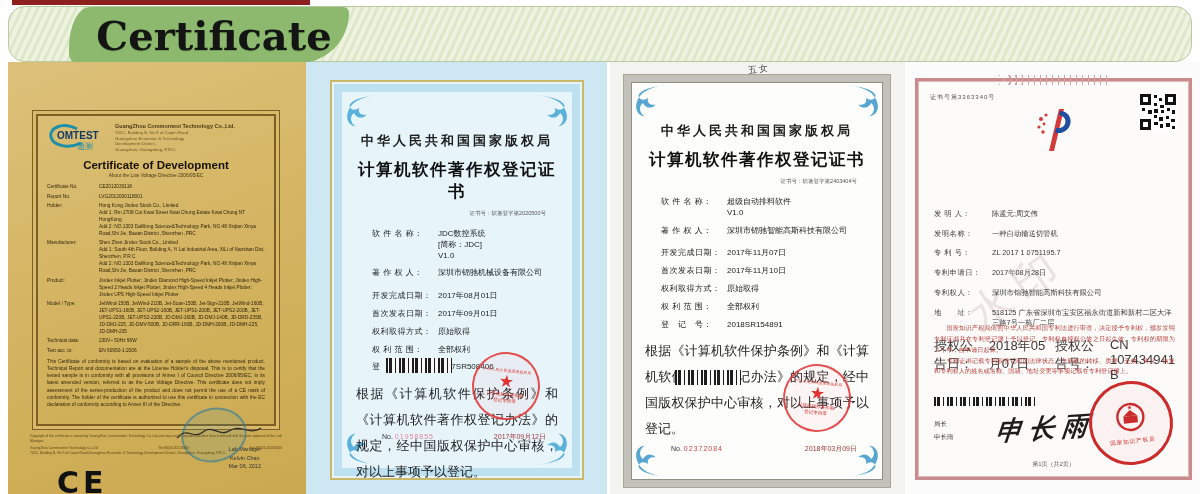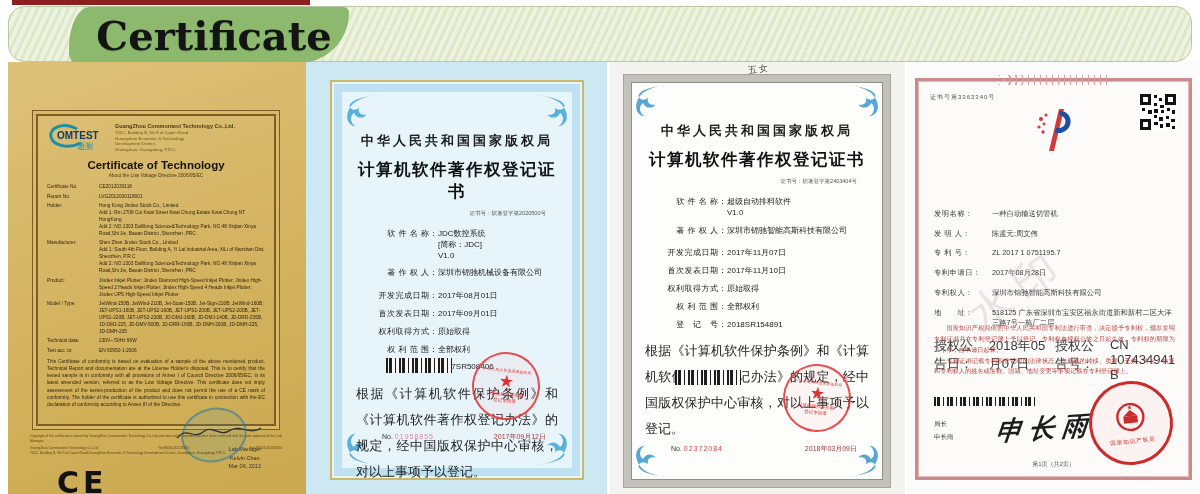--- a/index.html
+++ b/index.html
@@ -54,21 +54,21 @@
             border:7px solid #c2c2ba; box-shadow:inset 0 0 0 1px #8f8f85, 0 0 0 1px #a5a59b; }
   .corner { position:absolute; width:36px; height:36px; }
   .corner svg { width:100%; height:100%; }
   .tl { left:2px; top:2px; } .tr { right:2px; top:2px; transform:scaleX(-1); }
   .bl { left:2px; bottom:2px; transform:scaleY(-1); } .br { right:2px; bottom:2px; transform:scale(-1,-1); }
   .cc-content { position:absolute; inset:10px; }
   .cc-t1 { text-align:center; font-weight:bold; font-size:13px; letter-spacing:3px; color:#1c1c1c; margin-top:30px; }
   .cc-t2 { text-align:center; font-weight:bold; font-size:16.5px; letter-spacing:1.5px; color:#111; margin-top:9px; }
   .cc-no { text-align:right; font-size:5.5px; color:#555; margin:7px 16px 12px 0; }
   .cc-row { display:flex; font-size:8px; color:#222; margin:0 0 7px 20px; line-height:1.35; }
-  .cc-row .lbl { flex:0 0 66px; letter-spacing:.5px;text-align:right; }
+  .cc-row .lbl { flex:0 0 66px; letter-spacing:.5px; }
   .cc-row .val { flex:1; white-space:pre-line; }
   .mb-lg { margin-bottom:12px; }
   .cc-para { font-size:13px; color:#222; line-height:2; text-align:justify; margin:8px 4px 0; }
   .cc-bottom { position:absolute; left:0; right:0; bottom:14px; height:92px; }
   .barcode { background:repeating-linear-gradient(90deg,#1d1d1d 0 2px,#f8f8f8 2px 3px,#1d1d1d 3px 6px,#f8f8f8 6px 9px,#1d1d1d 9px 10px,#f8f8f8 10px 13px); }
   .bc2 { position:absolute; left:34px; top:6px; width:66px; height:15px; }
   .cc-noline { position:absolute; left:30px; bottom:4px; font-size:7px; color:#333; }
   .cc-noline .num2 { color:#e386a0; letter-spacing:1px; }
   .cc-noline .num3 { color:#d34545; letter-spacing:1px; }
   .seal { position:absolute; right:22px; top:0; width:68px; height:68px; border:2.5px solid rgba(224,50,50,.85);
@@ -130,21 +130,21 @@
           <text x="30" y="26" font-size="8" fill="#1d8fa8" font-family="Liberation Sans,sans-serif">通测</text>
         </svg>
         <div>
           <div class="c1-com">GuangZhou Commontest Technology Co.,Ltd.</div>
           <div class="c1-addr">702C, Building B, No 9 of Caipin Road
 Guangzhou Economic &amp; Technology
 Development District,
 Guangzhou, Guangdong, P.R.C.</div>
         </div>
       </div>
-      <div class="c1-title">Certificate of Technology</div>
+      <div class="c1-title">Certificate of Development</div>
       <div class="c1-sub">About the Low Voltage Directive 2006/95/EC</div>
 
       <div class="c1-row">
           <span class="lbl">Certificate No.</span>
           <span class="val">CE2012030118</span>
         </div>
       <div class="c1-row">
           <span class="lbl">Report No.</span>
           <span class="val">LVG2012030118001</span>
         </div>
@@ -387,26 +387,26 @@
           <rect x="32" y="26" width="4" height="3" fill="#111"></rect>
         <rect x="15" y="29" width="4" height="3" fill="#111"></rect>
           <rect x="21" y="31" width="3" height="4" fill="#111"></rect>
         <rect x="27" y="30" width="4" height="4" fill="#111"></rect>
           <rect x="33" y="33" width="3" height="3" fill="#111"></rect>
       </svg>
 
 
       <div class="p4-rows">
         <div class="p4-row">
+            <span class="lbl">发 明 人：</span>
+            <span class="val">陈孟元;周文伟</span>
+          </div>
+        <div class="p4-row">
             <span class="lbl">发明名称：</span>
             <span class="val">一种自动输送切管机</span>
-          </div>
-        <div class="p4-row">
-            <span class="lbl">发 明 人：</span>
-            <span class="val">陈孟元;周文伟</span>
           </div>
         <div class="p4-row">
             <span class="lbl">专 利 号：</span>
             <span class="val">ZL 2017 1 0751195.7</span>
           </div>
         <div class="p4-row">
             <span class="lbl">专利申请日：</span>
             <span class="val">2017年08月28日</span>
           </div>
         <div class="p4-row">

